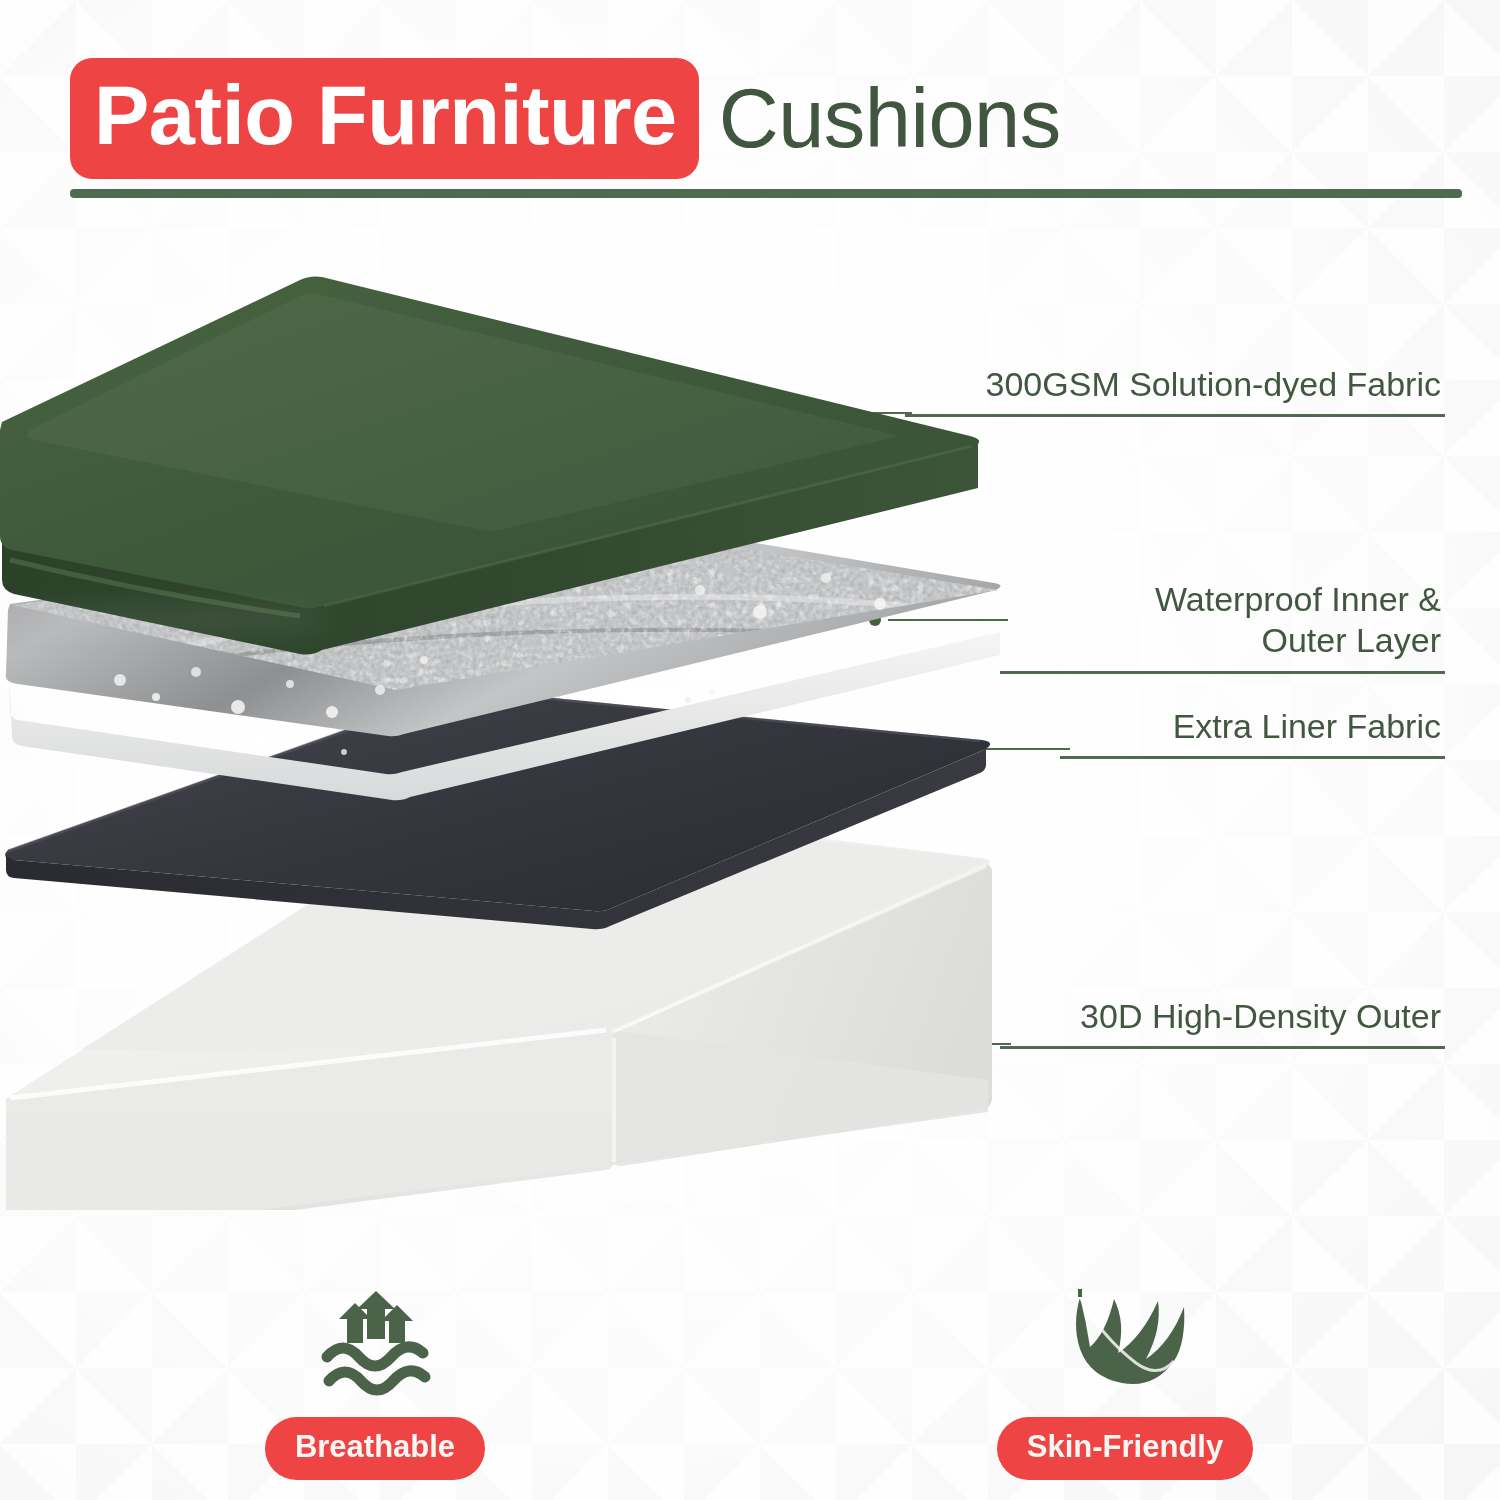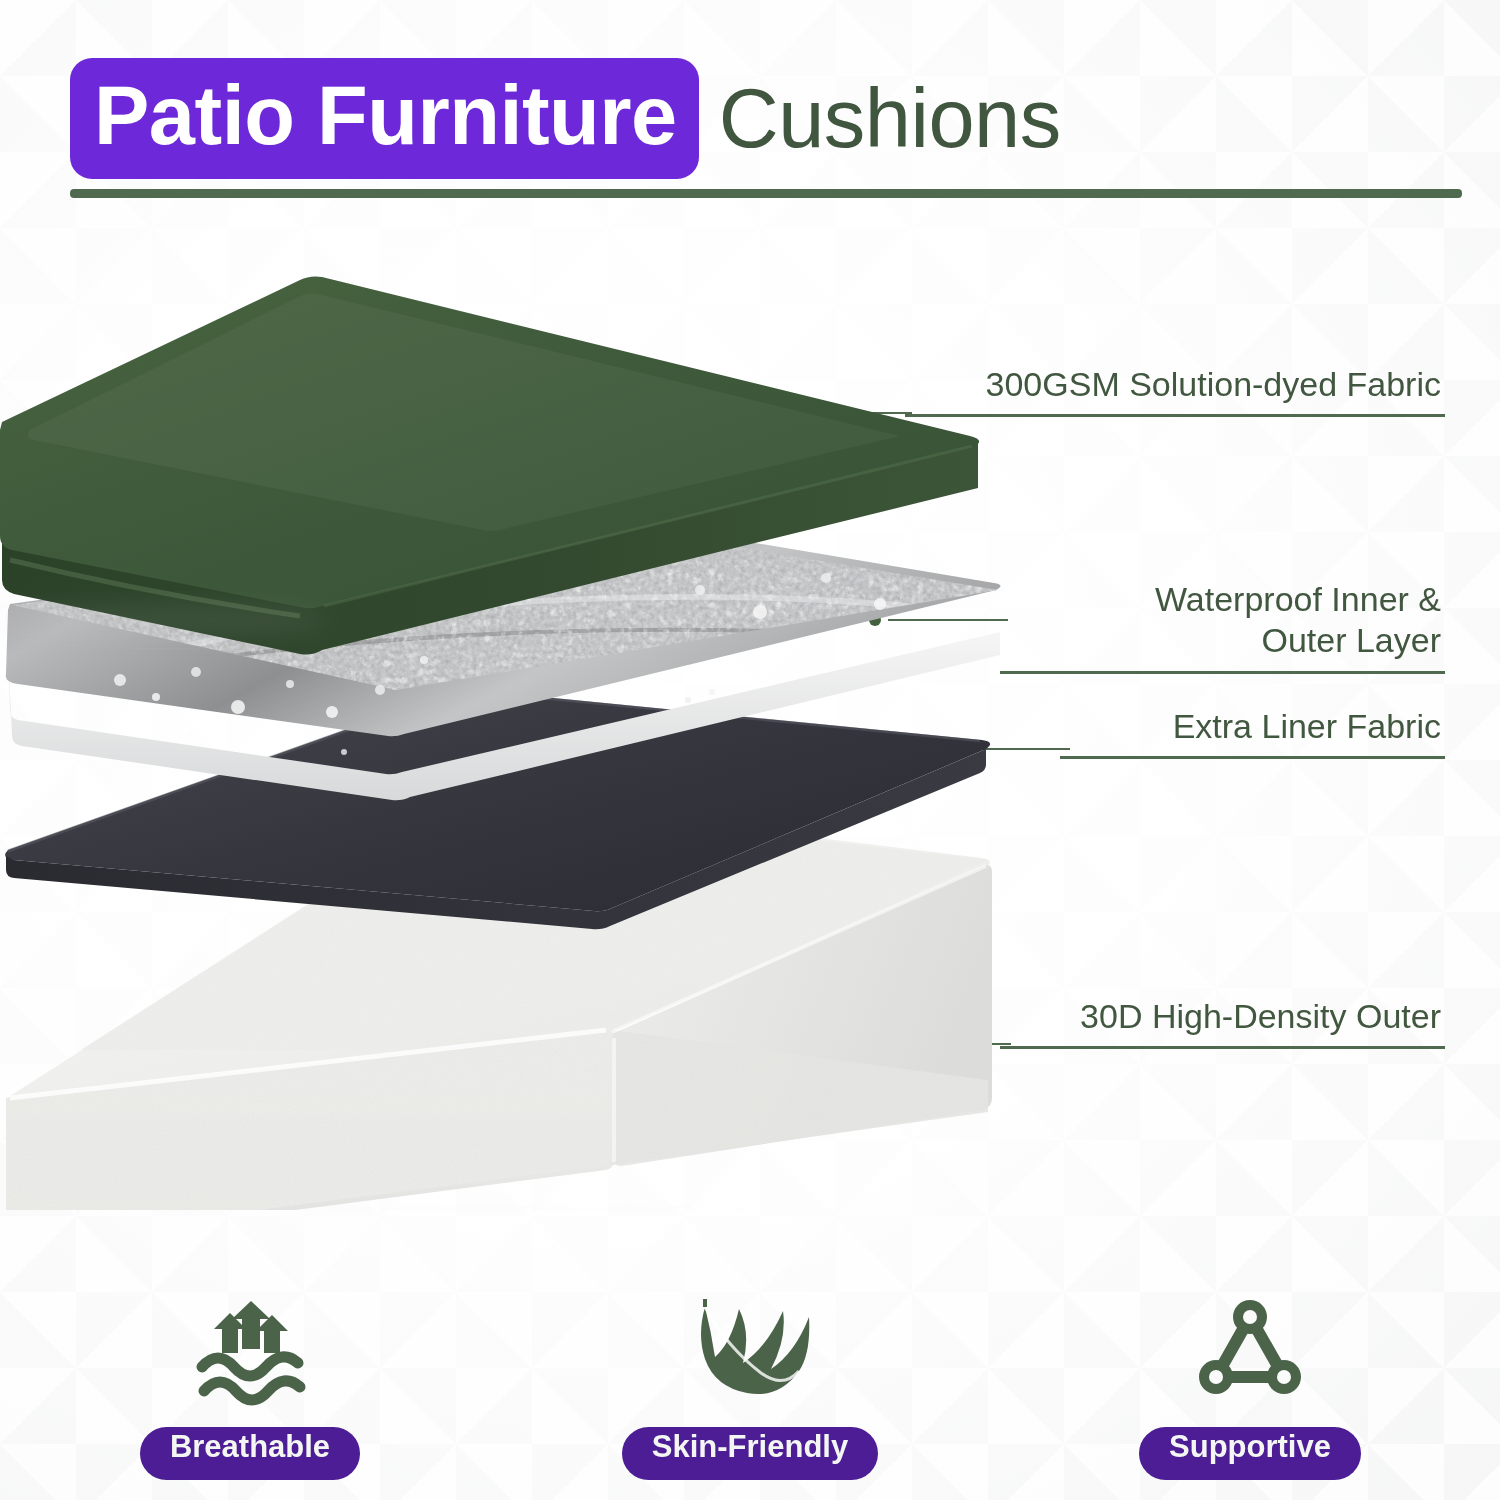--- a/index.html
+++ b/index.html
@@ -27,21 +27,21 @@
     background:radial-gradient(ellipse at 40% 45%, rgba(255,255,255,.97) 0%, rgba(255,255,255,.88) 45%, rgba(255,255,255,.55) 75%, rgba(255,255,255,.3) 100%);
     z-index:1;
   }
 
   .layer-root{ position:absolute; inset:0; z-index:5; }
 
   
   #title-block{ position:absolute; left:70px; top:58px; width:1400px; z-index:20; }
   #title-row{ display:flex; align-items:center; white-space:nowrap; }
   #title-badge{
-    background:#6d28d9;
+    background:#ef4444;
     color:#ffffff;
     font-size:83px;
     font-weight:bold;
     line-height:1;
     padding:16px 22px 22px 24px;
     border-radius:22px;
     letter-spacing:-.5px;
   }
   #title-tail{
     color:#40563f;
@@ -96,25 +96,25 @@
 
   
   #features{
     position:absolute; left:0; top:1250px; width:1500px; height:230px;
     display:flex; z-index:25;
   }
   .feature{ flex:1; display:flex; flex-direction:column; align-items:center; justify-content:flex-end; }
   .feature .ficon{ height:125px; display:flex; align-items:center; justify-content:center; }
   .feature .fpill{
     margin-top:14px;
-    background:#4c1d95;
+    background:#ef4444;
     color:#f4f6f3;
     font-size:31px;
     font-weight:bold;
-    padding:2px 30px 15px 30px;
+    padding:12px 30px 15px 30px;
     border-radius:34px;
     white-space:nowrap;
   }
 </style>
 </head>
 <body>
 
 <div id="bg-pattern"></div>
 <div id="bg-wash"></div>
 
@@ -364,36 +364,14 @@
       <svg width="150" height="112" viewBox="0 0 150 112">
         <path d="M30 12 Q 22 40 30 64 Q 40 92 72 98 Q 104 104 124 76 Q 136 58 134 22 Q 120 58 96 74 Q 112 44 108 16 Q 92 52 68 68 Q 76 38 64 14 Q 56 48 40 62 Q 36 36 30 12 Z" fill="#4a6349"></path>
           <path d="M30 12 Q 52 52 86 78 Q 108 94 124 76" stroke="#ffffff" stroke-width="3" fill="none" opacity=".8"></path>
           <path d="M30 12 L 30 4" stroke="#4a6349" stroke-width="4" fill="none"></path>
       </svg>
     </div>
     <div class="fpill">Skin-Friendly</div>
   </div>
 
 
-  <div class="feature">
-    <div class="ficon">
-      <svg width="120" height="112" viewBox="0 0 120 112">
-        <g stroke="#4a6349" stroke-width="12" stroke-linecap="round" fill="none">
-          <path d="M60 22 L26 82"></path>
-          <path d="M60 22 L94 82"></path>
-          <path d="M26 82 L94 82"></path>
-        </g>
-        <g fill="#4a6349">
-          <circle cx="60" cy="22" r="17"></circle>
-          <circle cx="26" cy="82" r="17"></circle>
-          <circle cx="94" cy="82" r="17"></circle>
-        </g>
-        <g fill="#fbfbfb">
-          <circle cx="60" cy="22" r="7"></circle>
-          <circle cx="26" cy="82" r="7"></circle>
-          <circle cx="94" cy="82" r="7"></circle>
-        </g>
-      </svg>
-    </div>
-    <div class="fpill">Supportive</div>
-  </div>
 
 </div>
 
 </body></html>

